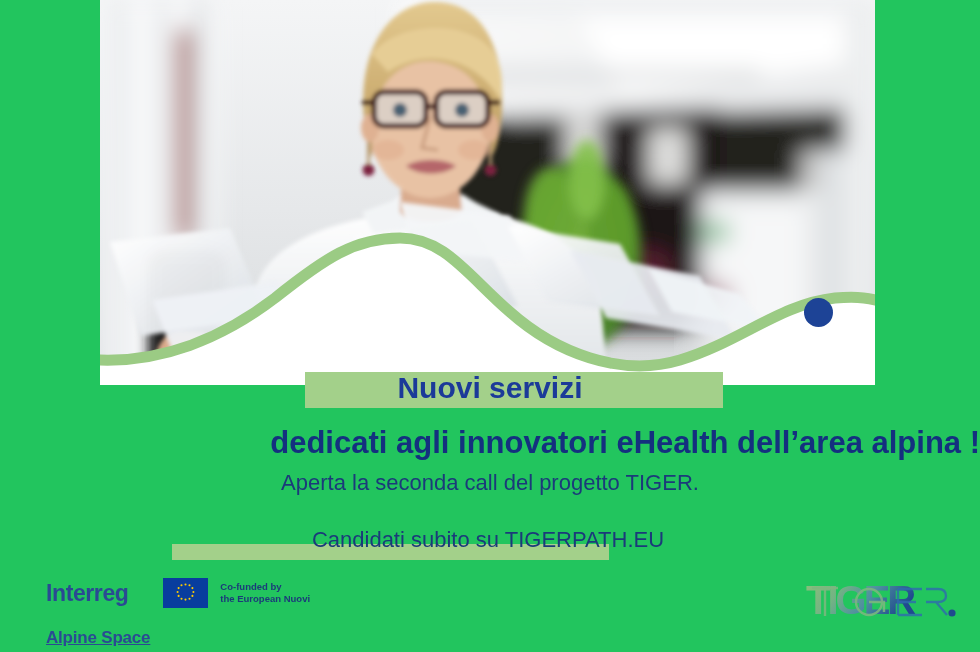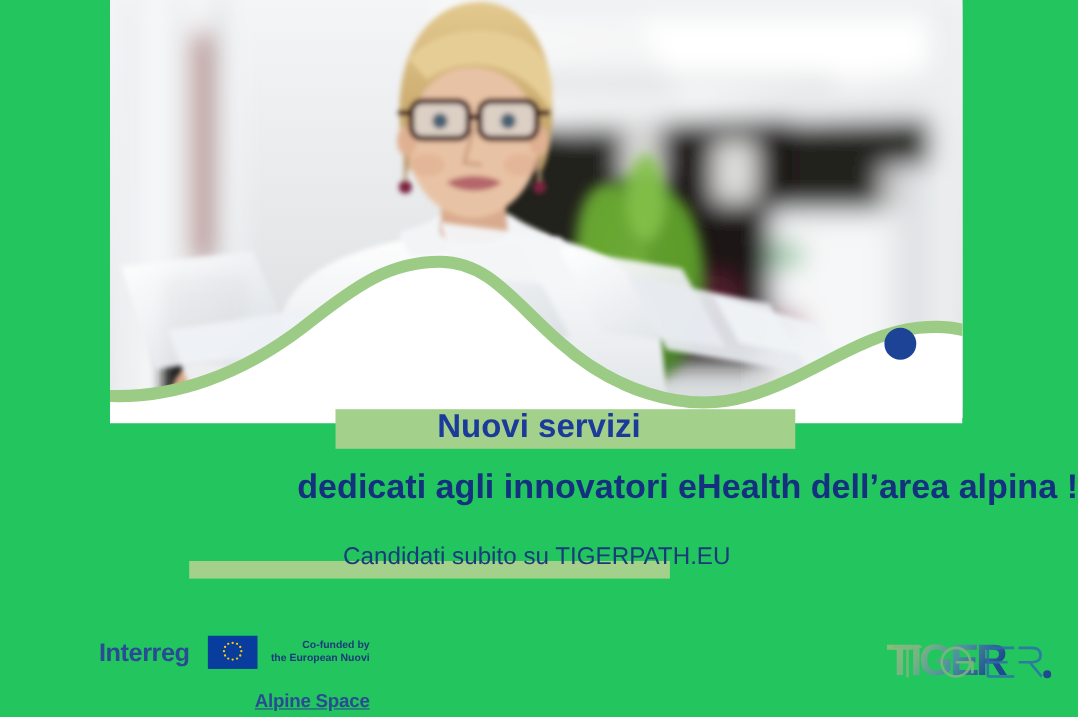--- a/index.html
+++ b/index.html
@@ -134,39 +134,38 @@
     font-weight: normal;
     color: #1b3a7a;
     line-height: 28px;
     text-align: center;
     padding-right: 4px;
   }
 
   
   .interreg-logo {
     position: absolute;
-    left: 36px;
+    left: 46px;
     top: 578px;
     width: 300px;
     height: 62px;
-    text-align: right;
   }
   .interreg-word {
     font-size: 23px;
     font-weight: bold;
     color: #2a4a93;
     letter-spacing: -0.4px;
     line-height: 26px;
     display: inline-block;
     vertical-align: middle;
   }
   .eu-flag-block {
     display: inline-block;
     vertical-align: middle;
-    margin-left: 12px;
+    margin-left: 30px;
   }
   .eu-flag {
     display: inline-block;
     vertical-align: middle;
     width: 45px;
     height: 30px;
     background: #083d9e;
     position: relative;
   }
   .eu-flag svg { display:block; }
@@ -367,20 +366,21 @@
 
   <div class="text-block">
 
     <div class="hl-row">
       <div class="band1"></div>
       <div class="line1">Nuovi servizi</div>
     </div>
 
     <div class="line2">dedicati agli innovatori eHealth dell’area alpina !</div>
 
+    <div class="line3">Aperta  la seconda call del progetto TIGER.</div>
 
     <div class="line4-wrap">
       <div class="band2"></div>
       <div class="line4">Candidati subito su TIGERPATH.EU</div>
     </div>
   </div>
 
   <div class="interreg-logo">
     <div>
       <span class="interreg-word">Interreg</span>

